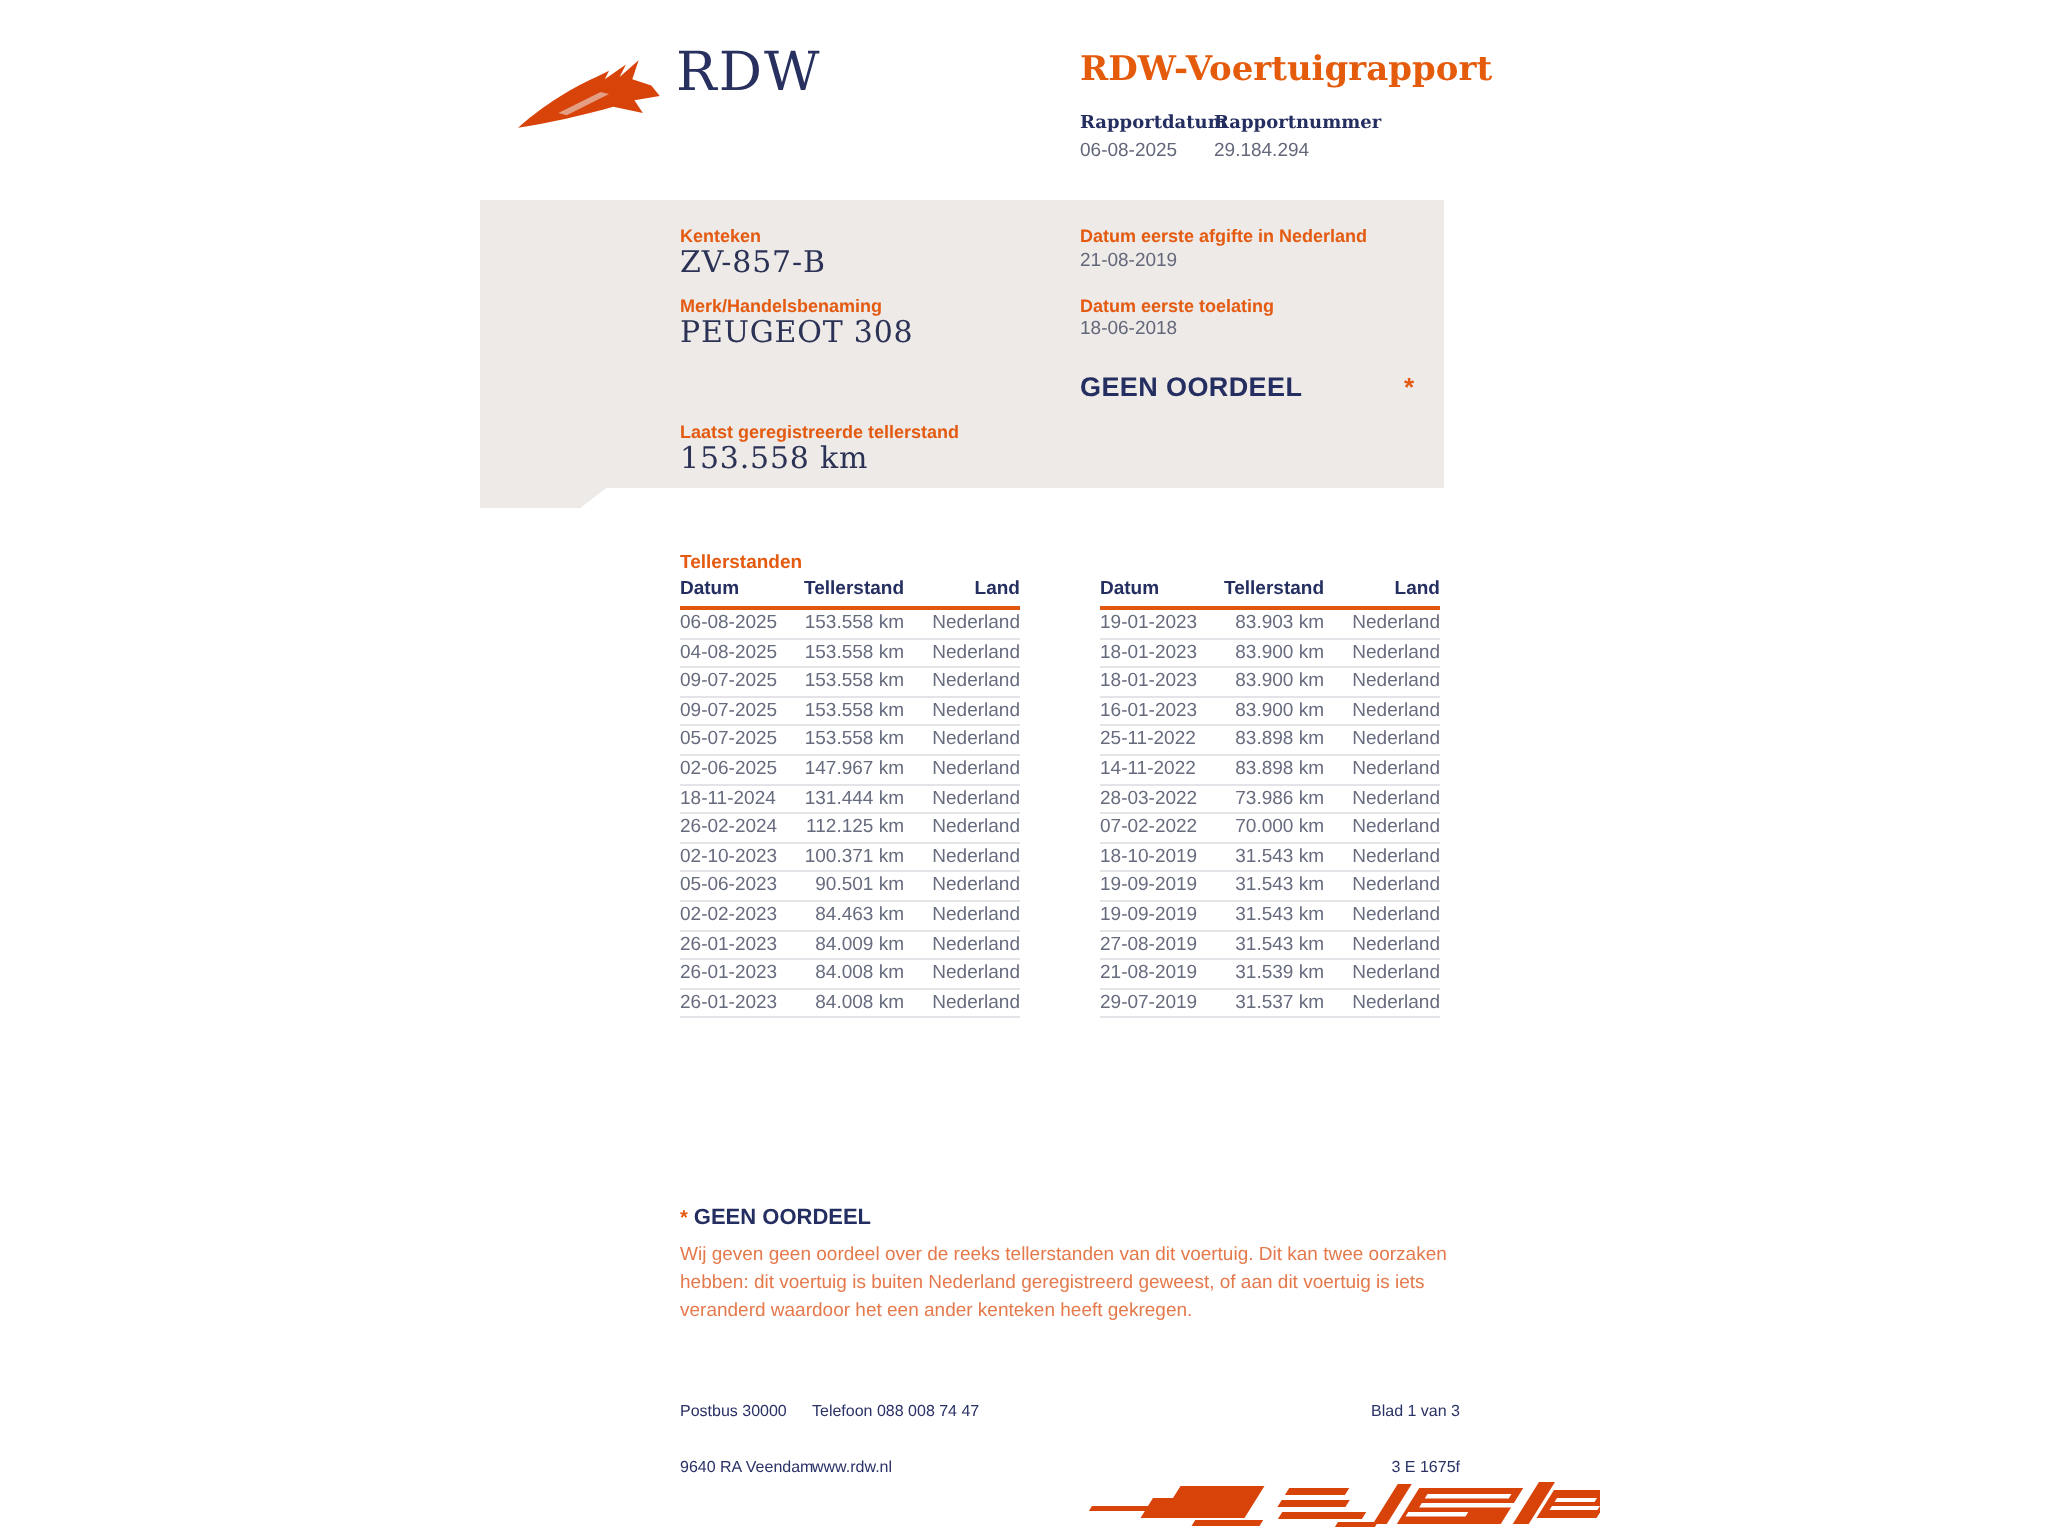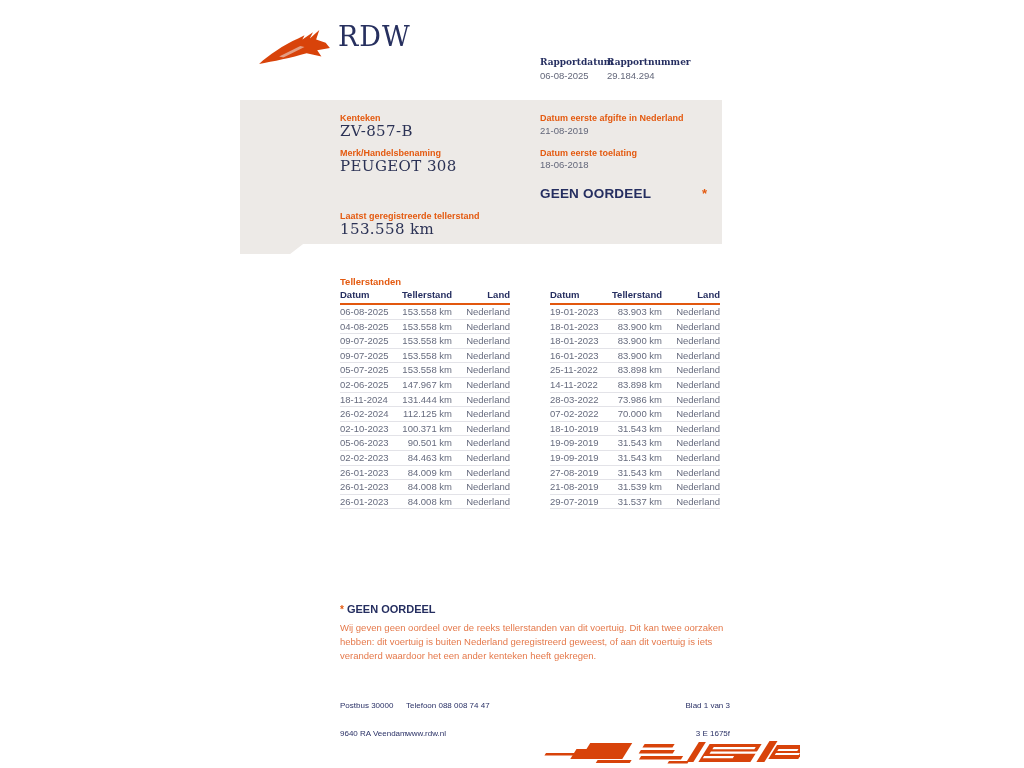--- a/index.html
+++ b/index.html
@@ -64,20 +64,21 @@
 <body>
 
 <div class="page">
 
   <svg class="logo-svg" viewBox="0 0 70 36">
     <path fill="#D8430A" d="M1 34 C 10 26 24 16 38 10 L 44 7 L 42 11 L 52 4 L 49 10 L 58 2
       L 55 11 L 64 14 L 68 19 L 56 21 L 60 27 L 46 24 C 32 28 14 32 1 34 Z"></path>
     <path fill="#EDEAE7" d="M20 27 L 40 17 L 44 18 L 24 28 Z" opacity="0.55"></path>
   </svg>
   <div class="wordmark">RDW</div>
+  <div class="doc-title">RDW-Voertuigrapport</div>
   <div class="meta-label mx1">Rapportdatum</div>
   <div class="meta-label mx2">Rapportnummer</div>
   <div class="meta-value mx1">06-08-2025</div>
   <div class="meta-value mx2">29.184.294</div>
 
   <div class="info-box"></div>
   <div class="lbl" style="left:340px; top:113px;">Kenteken</div>
   <div class="val-serif" style="left:340px; top:122px;">ZV-857-B</div>
   <div class="lbl" style="left:340px; top:148px;">Merk/Handelsbenaming</div>
   <div class="val-serif" style="left:340px; top:157px;">PEUGEOT 308</div>

